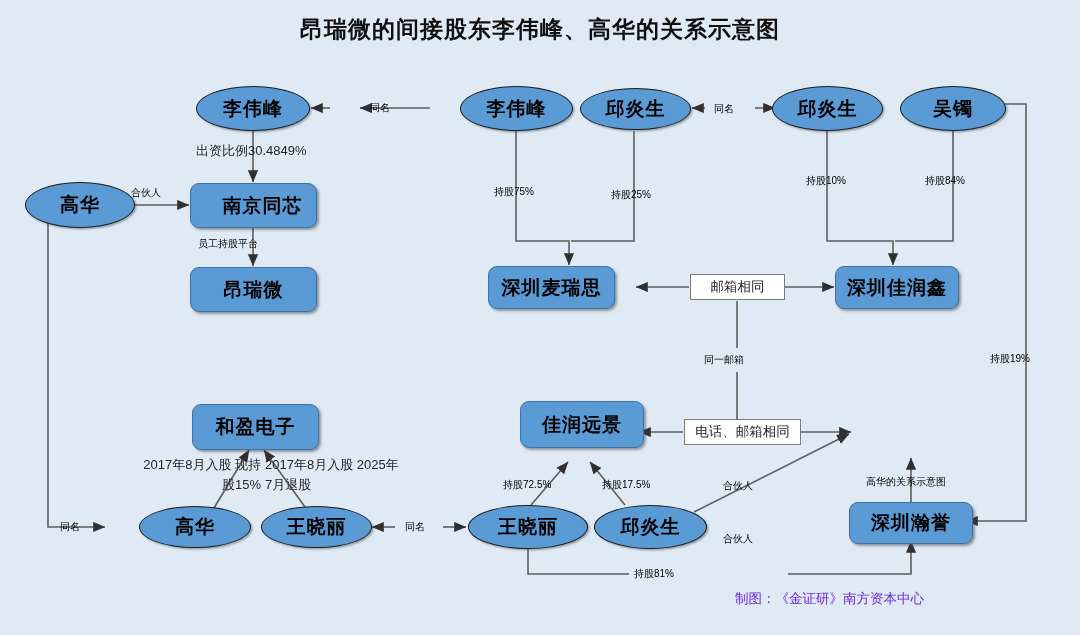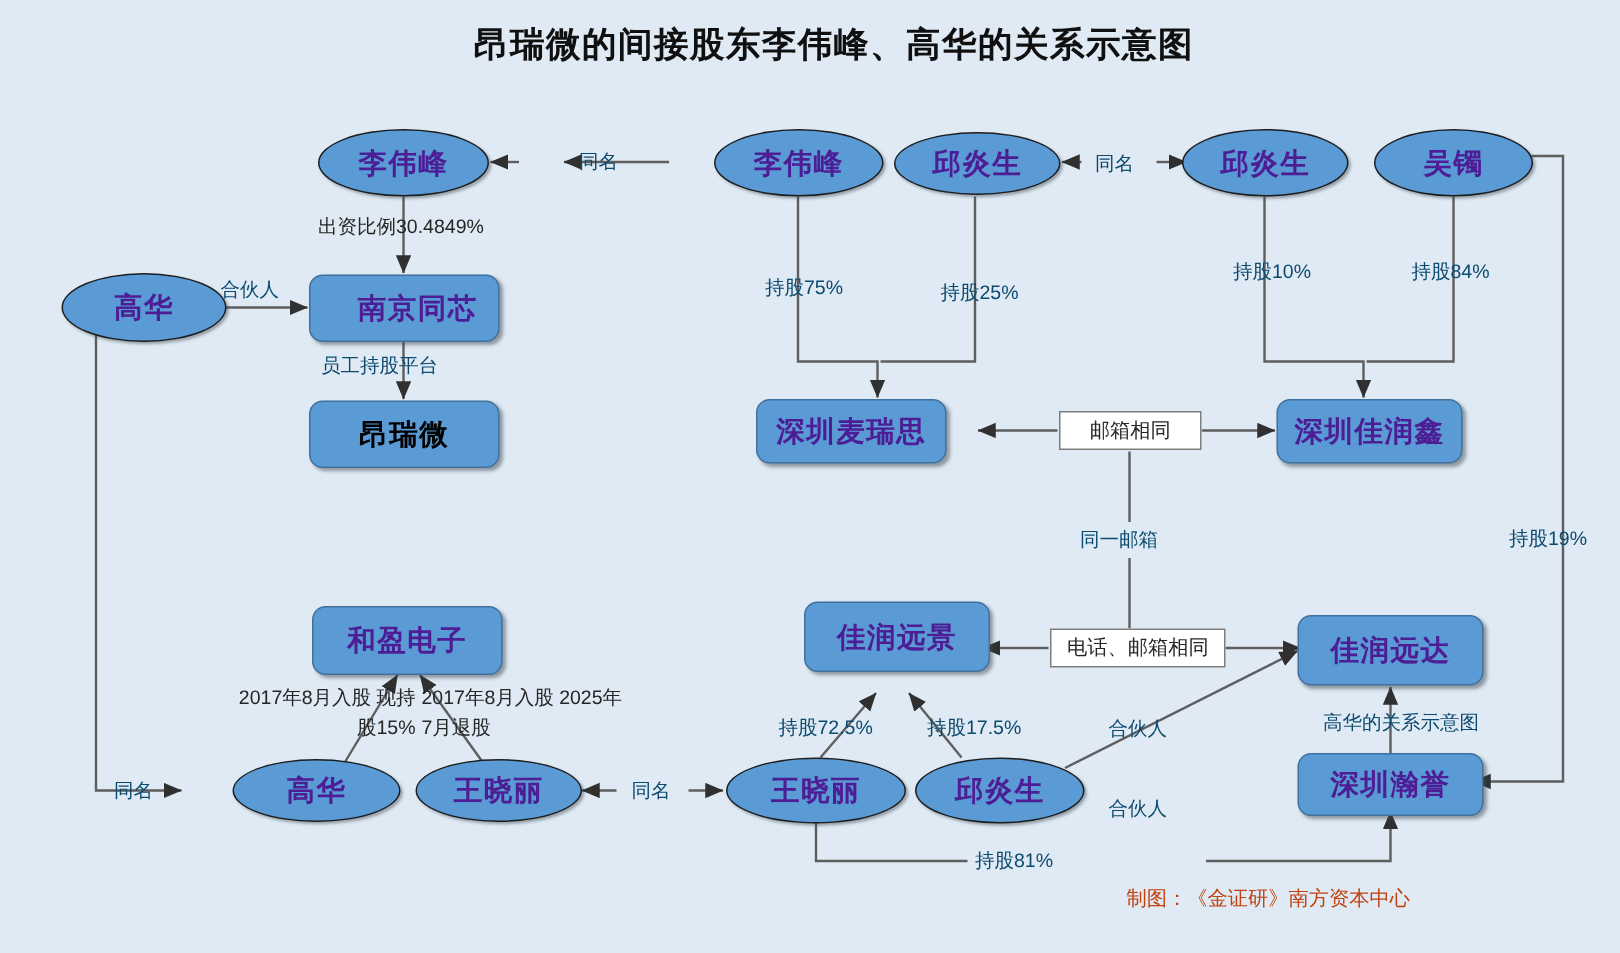--- a/index.html
+++ b/index.html
@@ -4,29 +4,29 @@
 <title>relationship-diagram</title>
 <style>
   html,body{margin:0;padding:0;}
   body{
     width:1080px;height:635px;
     background:#dfeaf4;
     font-family:"Liberation Sans","DejaVu Sans",sans-serif;
     overflow:hidden;
     position:relative;
   }
-  #stage{position:absolute;left:0;top:0;width:1032px;height:635px;margin-left:16px;}
+  #stage{position:absolute;left:0;top:0;width:1032px;height:635px;}
   svg#wires{position:absolute;left:0;top:0;width:1080px;height:635px;}
 
   .node{
     position:absolute;
     display:flex;align-items:center;justify-content:center;
     text-align:center;
     box-sizing:border-box;
-    color:#4c1d95;
+    color:#000000;
     font-weight:bold;
     letter-spacing:1px;
     z-index:3;
   }
   .node.ellipse{
     border-radius:50%;
     background:#5b9bd5;
     border:1.4px solid #1d1d1d;
     font-size:19px;
     box-shadow:1.5px 1.5px 2px rgba(60,70,80,.45);
@@ -35,22 +35,22 @@
     border-radius:9px;
     background:#5b9bd5;
     border:1.2px solid #41719c;
     font-size:19px;
     box-shadow:2px 2px 2.5px rgba(60,70,80,.5);
   }
   .node.box.white-text{color:#000000;}
 
   .lbl{
     position:absolute;
-    font-size:13px;
-    color:#0c4a6e;
+    font-size:10px;
+    color:#000000;
     white-space:nowrap;
     z-index:4;
     line-height:17px;
   }
   .lbl.black{color:#262626;}
   .lbl.two-line{white-space:normal;text-align:right;line-height:20px;}
 
   .boxlbl{
     position:absolute;
     background:#ffffff;
@@ -66,21 +66,21 @@
 
   #title{
     position:absolute;left:0;top:14px;width:1080px;
     text-align:center;
     font-size:23px;font-weight:bold;color:#101010;
     letter-spacing:1px;
     z-index:6;
   }
   #footer{
     position:absolute;left:735px;top:590px;
-    font-size:13.5px;color:#c2410c;white-space:nowrap;
+    font-size:13.5px;color:#6d28d9;white-space:nowrap;
     z-index:6;
   }
 </style>
 </head>
 <body>
 
 <div id="stage">
 
   <div id="title">昂瑞微的间接股东李伟峰、高华的关系示意图</div>
 
@@ -209,23 +209,20 @@
   </div>
 
   <div class="node ellipse" style="left:594px;top:505px;width:113px;height:44px;">
     <span>邱炎生</span>
   </div>
 
   <div class="node box" style="left:520px;top:401px;width:124px;height:47px;">
     <span>佳润远景</span>
   </div>
 
-  <div class="node box" style="left:849px;top:410px;width:124px;height:47px;">
-    <span>佳润远达</span>
-  </div>
 
   <div class="node box" style="left:849px;top:502px;width:124px;height:42px;">
     <span>深圳瀚誉</span>
   </div>
 
   <div class="lbl" style="left:370px;top:99px;">同名</div>
 
   <div class="lbl" style="left:714px;top:100px;">同名</div>
 
   <div class="lbl black" style="left:196px;top:142px;font-size:13px;">出资比例30.4849%</div>

